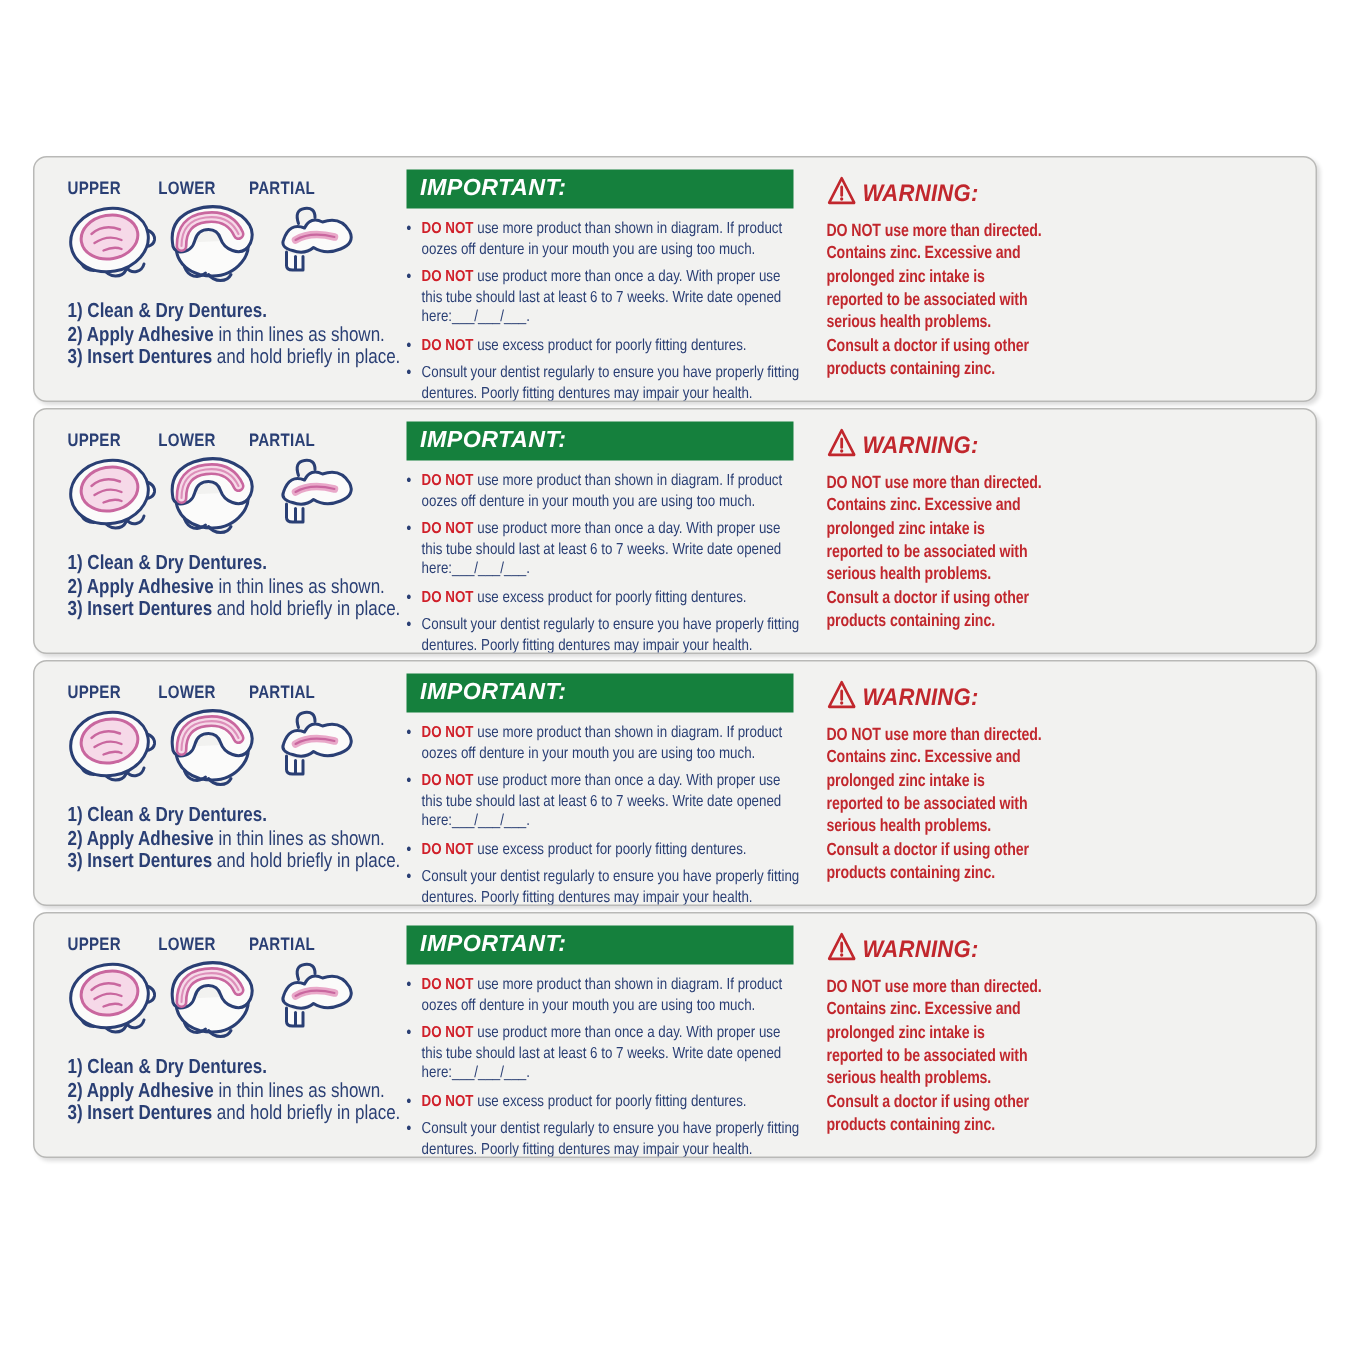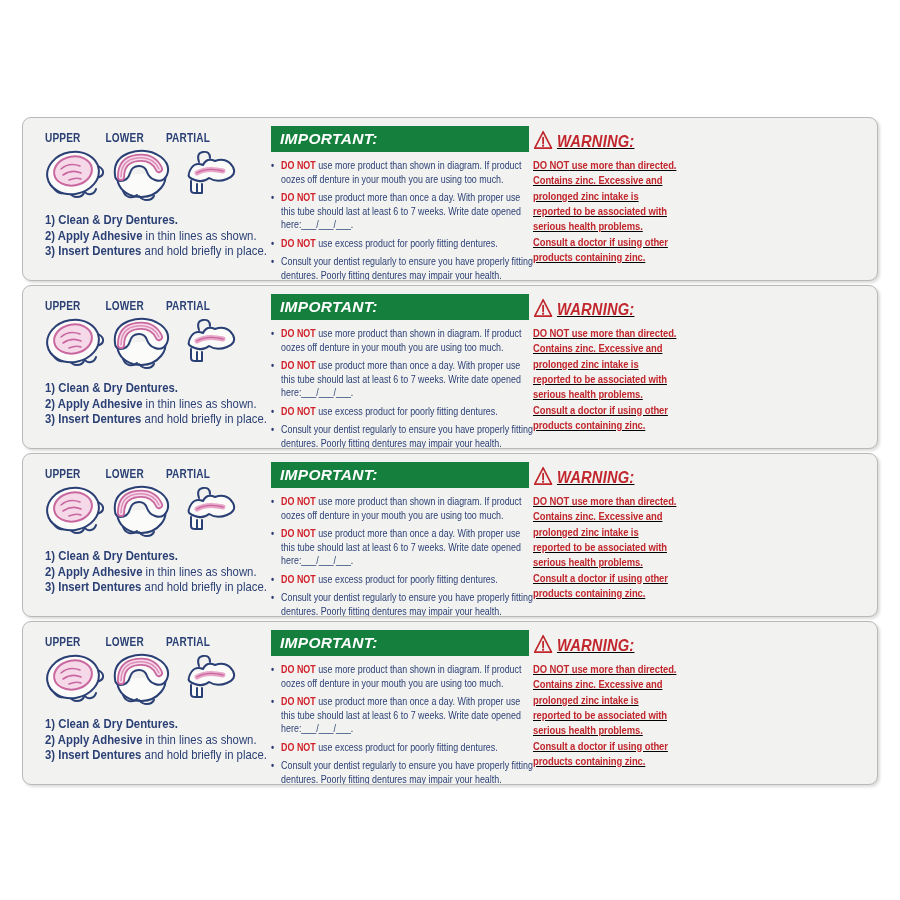--- a/index.html
+++ b/index.html
@@ -1,19 +1,19 @@
 <!DOCTYPE html>
 <html><head>
 <meta charset="utf-8">
 <style>
   * { margin:0; padding:0; box-sizing:border-box; }
   html,body { width:900px; height:900px; background:#ffffff;
     font-family:"Liberation Sans", sans-serif; }
   .sheet { position:relative; width:900px; height:900px; background:#ffffff; overflow:hidden; }
-  .panel-stack { position:absolute; left:22px; top:117px; width:856px;
+  .panel-stack { position:absolute; left:22px; top:104px; width:856px;
     display:flex; flex-direction:column; gap:4px; }
   .panel { position:relative; height:164px; background:#f2f2f0;
     border:1.5px solid #b9b9b7; border-radius:9px;
     box-shadow:2px 2px 3px rgba(0,0,0,0.14);
     display:flex; padding:7px 12px 6px 22px; overflow:hidden; }
 
   
   .col-left { width:226px; flex:none; padding-top:6px; }
   .labels-row { display:flex; width:252px; transform:scaleX(0.84); transform-origin:top left; }
   .label-slot { width:72px; font-size:12px; font-weight:700; letter-spacing:0.2px;
@@ -33,21 +33,21 @@
     font-weight:700; font-style:italic; font-size:15.5px; letter-spacing:0.3px;
     padding:4px 8px 4px 9px; }
   .bullets { margin-top:7px; width:312px; transform:scaleX(0.84); transform-origin:top left; }
   .bullet { position:relative; padding-left:12px; margin-bottom:5px;
     font-size:10.6px; line-height:1.28; color:#2a3f74; font-weight:400; }
   .bullet::before { content:"\2022"; position:absolute; left:0; top:0;
     color:#2a3f74; font-weight:700; }
   .bullet .donot { color:#d0202a; font-weight:700; }
 
   
-  .col-right { width:160px; flex:none; padding-top:5px;text-decoration:underline; }
+  .col-right { width:160px; flex:none; margin-left:18px; padding-top:5px; }
   .warning-header { display:flex; align-items:center; gap:4px;
     transform:scaleX(0.92); transform-origin:top left; width:160px; }
   .warning-title { color:#c1272d; font-weight:700; font-style:italic;
     font-size:16px; letter-spacing:0.2px; }
   .warning-body { margin-top:4px; width:180px; transform:scaleX(0.8);
     transform-origin:top left; color:#c1272d; font-size:11.8px;
     font-weight:700; line-height:1.3; letter-spacing:-0.1px; }
   .warning-body .donot { font-weight:700; }
 </style>
 </head>

